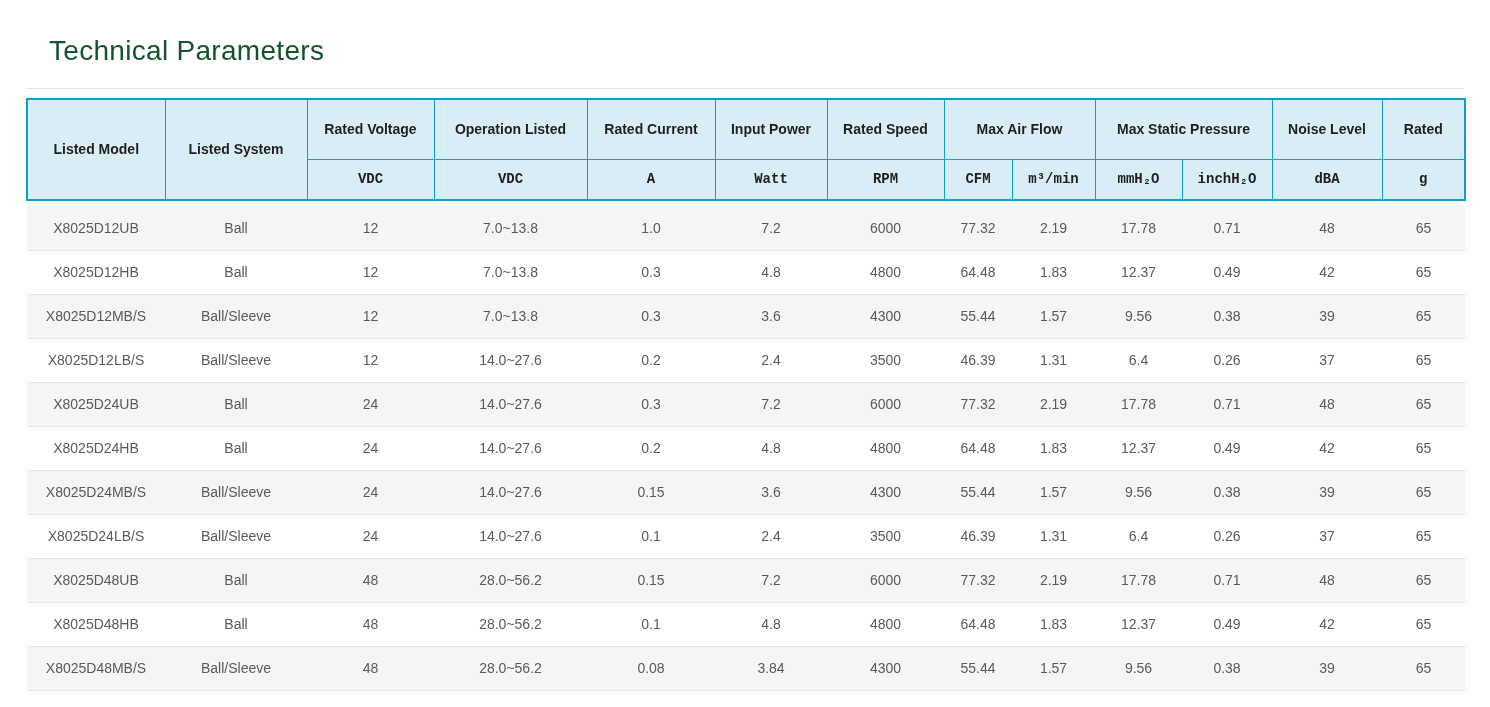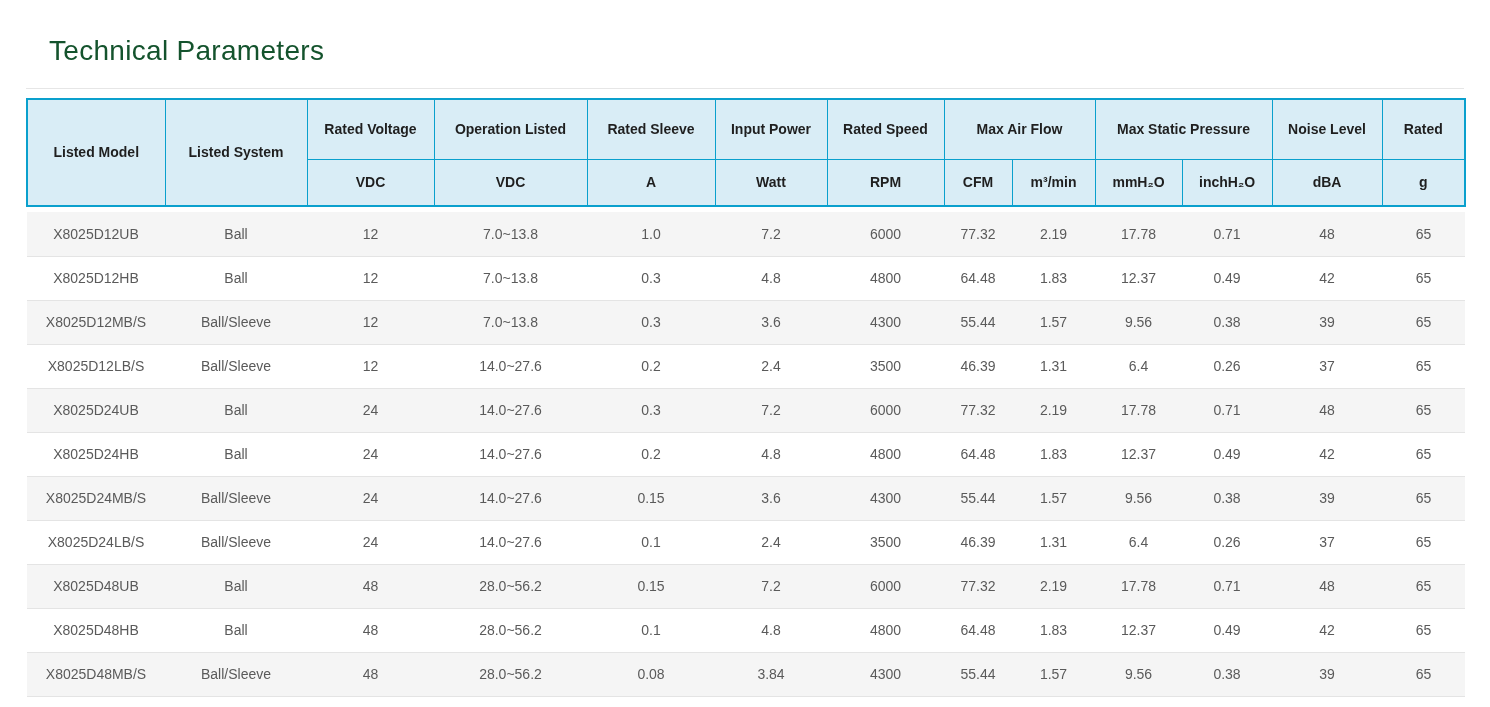--- a/index.html
+++ b/index.html
@@ -35,21 +35,21 @@
     background: #d9edf6;
     border: 1px solid #0aa0cd;
     font-size: 14px;
     font-weight: 700;
     color: #1f1f1f;
     text-align: center;
     padding: 2px 6px;
     line-height: 1.45;
   }
   thead tr.header-top th { height: 60px; }
-  thead tr.header-units th { height: 47px; }
+  thead tr.header-units th { height: 41px; font-family: Liberation Mono, monospace; }
   tbody tr.spacer-row td {
     height: 6px;
     padding: 0;
     border: none;
     background: #ffffff;
   }
   tbody tr.data-row td {
     height: 44px;
     font-size: 14px;
     color: #5a5a5a;
@@ -81,21 +81,21 @@
       <col style="width:90px">
       <col style="width:110px">
     <col style="width:83px">
   </colgroup>
   <thead>
     <tr class="header-top">
       <th rowspan="2">Listed Model</th>
       <th rowspan="2">Listed System</th>
       <th>Rated Voltage</th>
       <th>Operation Listed</th>
-      <th>Rated Sleeve</th>
+      <th>Rated Current</th>
       <th>Input Power</th>
       <th>Rated Speed</th>
       <th colspan="2">Max Air Flow</th>
       <th colspan="2">Max Static Pressure</th>
       <th>Noise Level</th>
       <th>Rated</th>
     </tr>
     <tr class="header-units">
       <th>VDC</th>
       <th>VDC</th>

